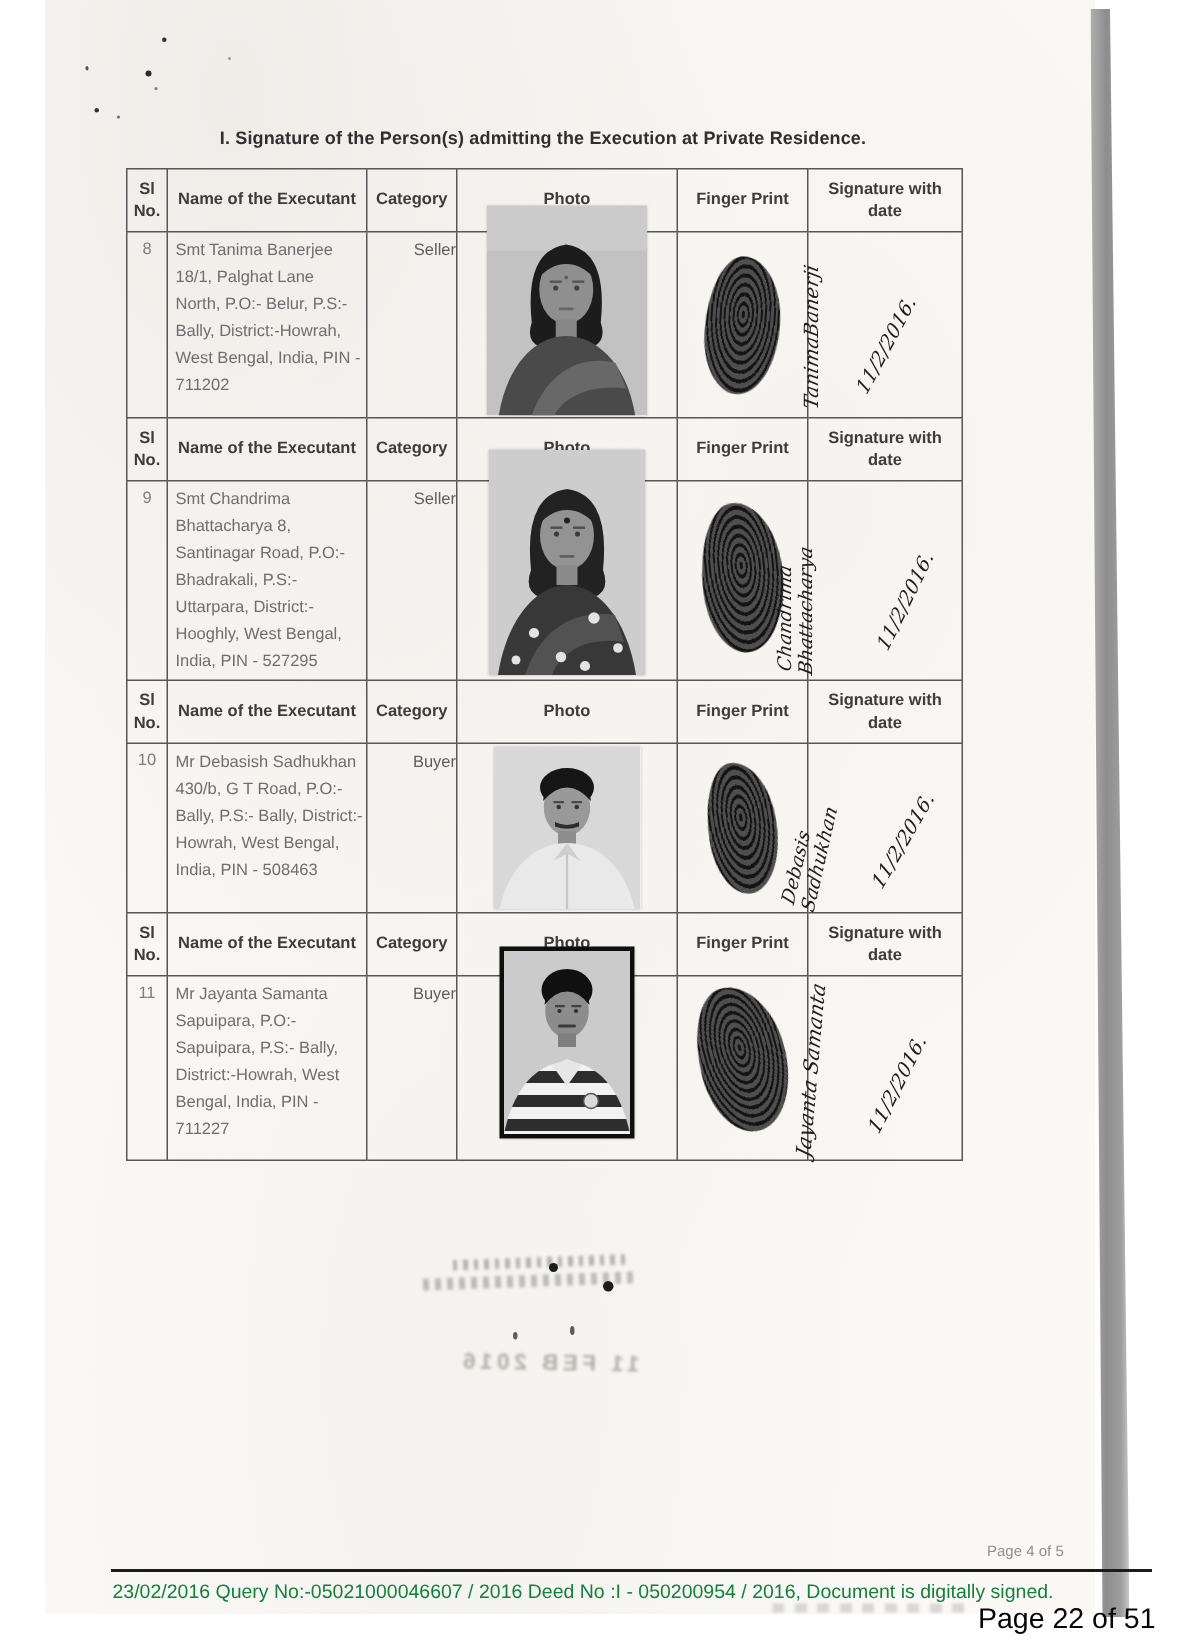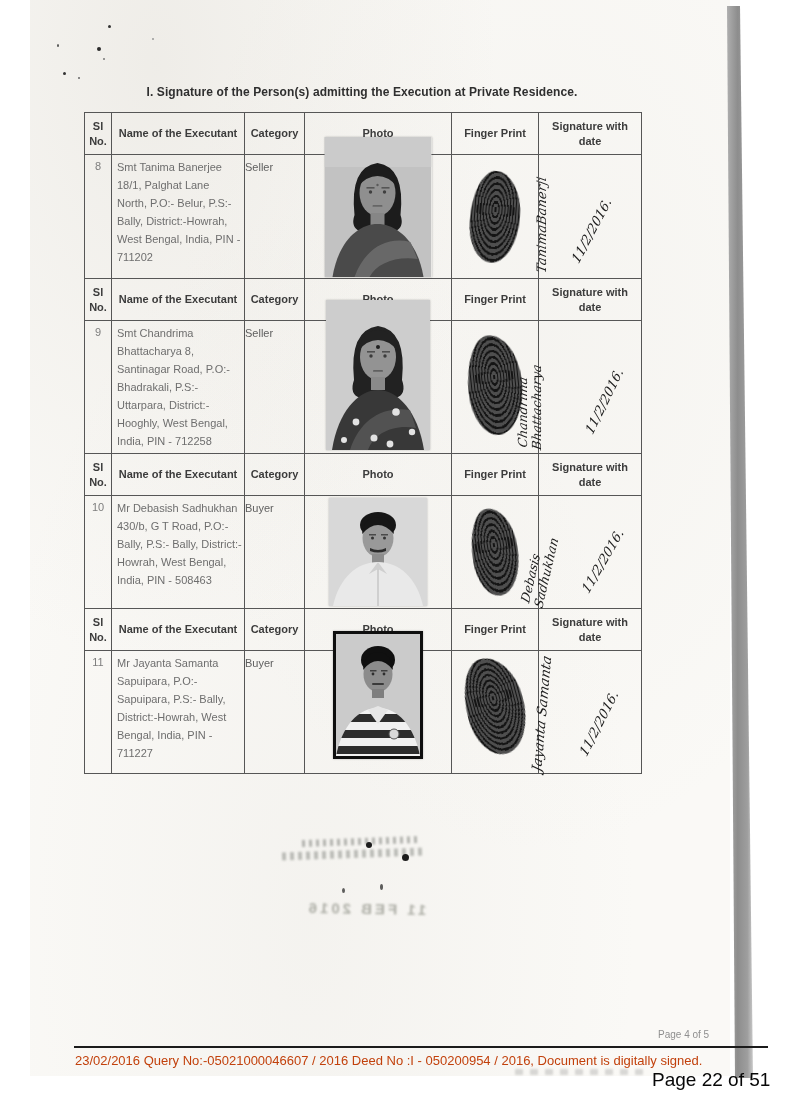--- a/index.html
+++ b/index.html
@@ -35,21 +35,21 @@
     height:42px; font-size:11px; font-weight:bold; color:#3c3c3c;
     text-align:center; vertical-align:middle; line-height:1.35; padding:1px;
   }
   tr.t-data td { vertical-align:top; font-size:11px; }
   tr.r8  { height:124px; }
   tr.r9  { height:133px; }
   tr.r10 { height:113px; }
   tr.r11 { height:123px;margin-left:13px; }
   td.c-sl   { text-align:center; padding-top:5px; color:#7d7d7d; }
   td.c-name { padding:4px 2px 0 5px; line-height:1.63; color:#6e6e6e; }
-  td.c-cat  { text-align:left; padding-top:6px; color:#5f5f5f; }
+  td.c-cat  { text-align:right; padding-top:6px; color:#5f5f5f; }
   td.c-photo, td.c-fp, td.c-sig { position:relative; }
 
   
   .photo { position:absolute; left:50%; box-shadow:0 0 2px rgba(0,0,0,.25); }
   .photo svg { display:block; width:100%; height:100%; }
   .photo-r8  { width:107px; height:140px; top:-18px; transform:translateX(-50%); }
   .photo-r9  { width:104px; height:150px; top:-21px; transform:translateX(-50%); }
   .photo-r10 { width:98px;  height:108px; top:2px;   transform:translateX(-50%); }
   .photo-r11 { width:90px;  height:128px; top:-20px; transform:translateX(-50%); border:3px solid #0e0e0e; }
 
@@ -102,21 +102,21 @@
   }
 
   
   .query-line {
     position:absolute; left:96px; top:991px;
     font-family:"Liberation Serif", serif; font-weight:bold; font-size:10.5px;
     color:#45453c; letter-spacing:.2px;
   }
   .page-indicator { position:absolute; left:658px; top:1029px; font-size:10px; color:#8f8f8f; }
   .footer-rule { position:absolute; left:74px; top:1046px; width:694px; height:2px; background:#1b1b1b; }
-  .footer-note { position:absolute; left:75px; top:1053px; font-size:13px; color:#c2410c; }
+  .footer-note { position:absolute; left:75px; top:1053px; font-size:13px; color:#15803d; }
   .footer-smudge { position:absolute; left:515px; top:1069px; width:130px; height:6px; opacity:.4; filter:blur(1px);
       background:repeating-linear-gradient(90deg, rgba(110,110,110,.6) 0 8px, transparent 8px 15px); }
   .page-number { position:absolute; left:652px; top:1069px; font-size:19px; color:#070707; }
 </style>
 </head>
 <body>
 
 <div class="stage">
 
   <div class="scan-page">
@@ -191,21 +191,21 @@
     <tr class="t-head">
       <td>Sl No.</td>
       <td>Name of the Executant</td>
       <td>Category</td>
       <td>Photo</td>
       <td>Finger Print</td>
       <td>Signature with date</td>
     </tr>
     <tr class="t-data r9">
       <td class="c-sl">9</td>
-      <td class="c-name">Smt Chandrima Bhattacharya 8, Santinagar Road, P.O:- Bhadrakali, P.S:- Uttarpara, District:- Hooghly, West Bengal, India, PIN - 712258</td>
+      <td class="c-name">Smt Chandrima Bhattacharya 8, Santinagar Road, P.O:- Bhadrakali, P.S:- Uttarpara, District:- Hooghly, West Bengal, India, PIN - 527295</td>
       <td class="c-cat">Seller</td>
       <td class="c-photo">
         <div class="photo photo-r9">
           <svg viewBox="0 0 104 150" xmlns="http://www.w3.org/2000/svg">
             <rect width="104" height="150" fill="#cdcdcd"></rect>
             <path d="M28,80 Q23,30 52,26 Q81,30 76,80 Q81,94 70,98 L34,98 Q23,94 28,80 Z" fill="#222"></path>
             <ellipse cx="52" cy="57" rx="18" ry="23" fill="#939393"></ellipse>
             <path d="M32,51 Q37,30 52,30 Q67,30 72,51 Q63,40 52,40 Q41,40 32,51 Z" fill="#222"></path>
             <rect x="41" y="51" width="8" height="1.6" fill="#4e4e4e"></rect>
                 <rect x="56" y="51" width="8" height="1.6" fill="#4e4e4e"></rect>

